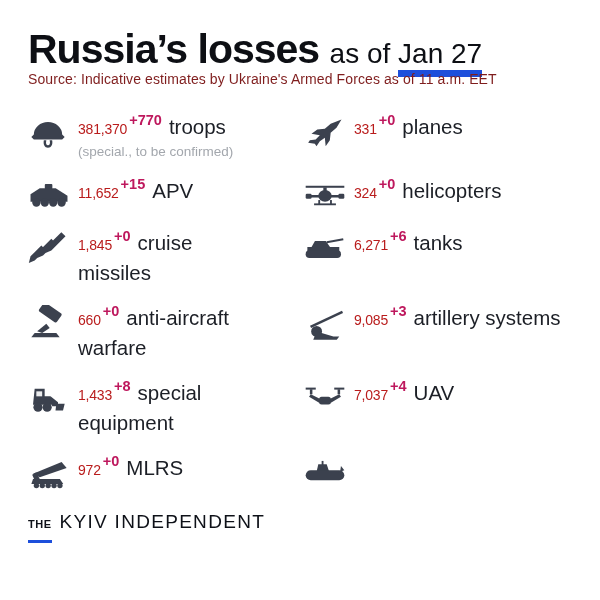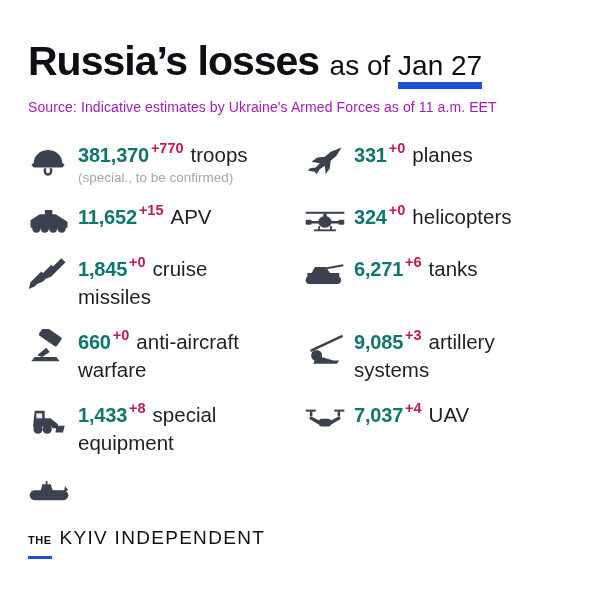--- a/index.html
+++ b/index.html
@@ -1,49 +1,49 @@
 <!DOCTYPE html>
 <html><head>
 <meta charset="utf-8">
 <style>
   html,body{margin:0;padding:0;}
   body{
     width:600px;height:600px;background:#ffffff;overflow:hidden;
     font-family:"Liberation Sans","DejaVu Sans",sans-serif;
     color:#1b1e24;
   }
-  .page{padding:40px 24px 0 28px;}
+  .page{padding:28px 24px 0 28px;}
   h1{
     margin:0;font-size:41px;font-weight:700;letter-spacing:-1px;color:#0d0f14;
     line-height:1.05;white-space:nowrap;
   }
   .asof{font-size:28px;font-weight:400;letter-spacing:0;}
   .date{
     border-bottom:7px solid #1d4fdb;padding-bottom:1px;
   }
   .source{
-    margin-top:16px;font-size:14px;color:#a21caf;letter-spacing:0.1px;
+    margin-top:0;font-size:14px;color:#7f1d1d;letter-spacing:0.1px;
   }
   .stats{
     display:grid;
     grid-template-columns:276px 1fr;
     row-gap:17px;
     margin-top:26px;
   }
   .cell{display:flex;align-items:flex-start;}
   .icon{
     flex:0 0 50px;width:50px;display:flex;justify-content:flex-start;
     padding-top:1px;
   }
   .icon svg{display:block;}
   .txt{flex:1;}
   .col-left .txt{max-width:218px;}
   .col-right .txt{max-width:192px;}
   .line{font-size:20.5px;line-height:28px;color:#1c1f26;}
-  .num{font-size:20px;font-weight:700;color:#0f766e;letter-spacing:-0.2px;}
+  .num{font-size:14px;font-weight:400;color:#b91c1c;letter-spacing:-0.2px;}
   .delta{
     font-size:14.5px;font-weight:700;color:#be185d;
     line-height:0;vertical-align:9px;margin:0 7px 0 2px;
   }
   .note{font-size:13.5px;color:#a3a7ad;margin-top:1px;line-height:1.2;}
   .footer{
     margin:20px 0 0 28px;display:flex;align-items:baseline;gap:8px;
   }
   .footer .the{
     font-size:11px;font-weight:700;letter-spacing:0.5px;color:#0e1118;
@@ -195,20 +195,37 @@
             <rect x="40" y="10" width="3" height="6"></rect>
             <path d="M8 16l12 6h10l12-6 2 3-12 7H18L6 19z"></path>
             <rect x="18" y="19" width="14" height="9" rx="3"></rect>
           </svg>
       </span>
       <div class="txt">
         <div class="line"><span class="num">7,037</span><sup class="delta">+4</sup><span class="lbl">UAV</span></div>
       </div>
     </div>
 
+    <div class="cell col-left">
+      <span class="icon">
+        <svg width="42" height="36" viewBox="0 0 50 42" fill="#3b414e">
+            <path d="M6 22L40 8l6 7-32 11z"></path>
+            <path d="M10 20l4 8-6 2-3-7z"></path>
+            <path d="M6 28h32l4 6H4z"></path>
+            <circle cx="10" cy="36" r="3.2"></circle>
+            <circle cx="17" cy="36" r="3.2"></circle>
+            <circle cx="24" cy="36" r="3.2"></circle>
+            <circle cx="31" cy="36" r="3.2"></circle>
+            <circle cx="38" cy="36" r="3.2"></circle>
+          </svg>
+      </span>
+      <div class="txt">
+        <div class="line"><span class="num">972</span><sup class="delta">+0</sup><span class="lbl">MLRS</span></div>
+      </div>
+    </div>
     <div class="cell col-right">
       <span class="icon">
         <svg width="42" height="32" viewBox="0 0 50 36" fill="#3b414e">
             <rect x="21" y="6" width="2.2" height="6"></rect>
             <path d="M17 10h10l3 9H15z"></path>
             <rect x="2" y="17" width="46" height="12" rx="6"></rect>
             <path d="M44 12l4 5-5 2z"></path>
           </svg>
       </span>
     </div>

